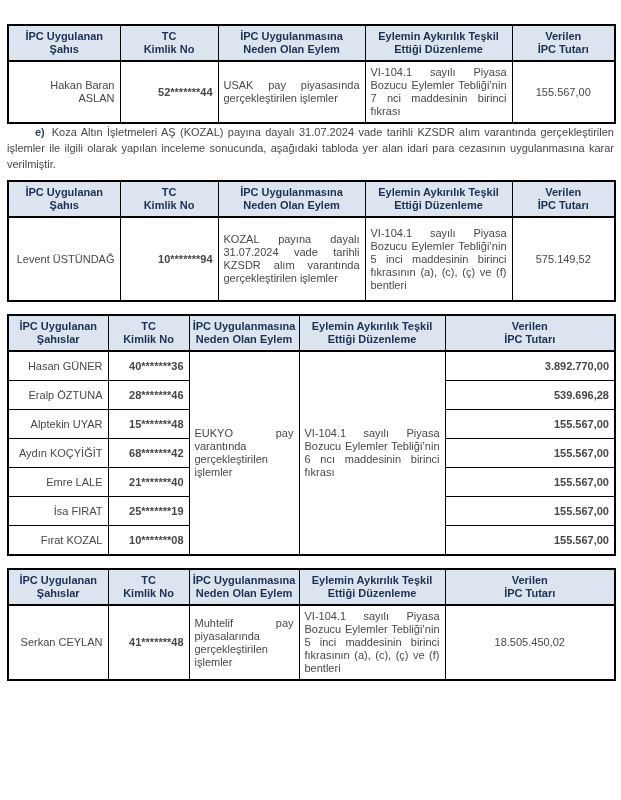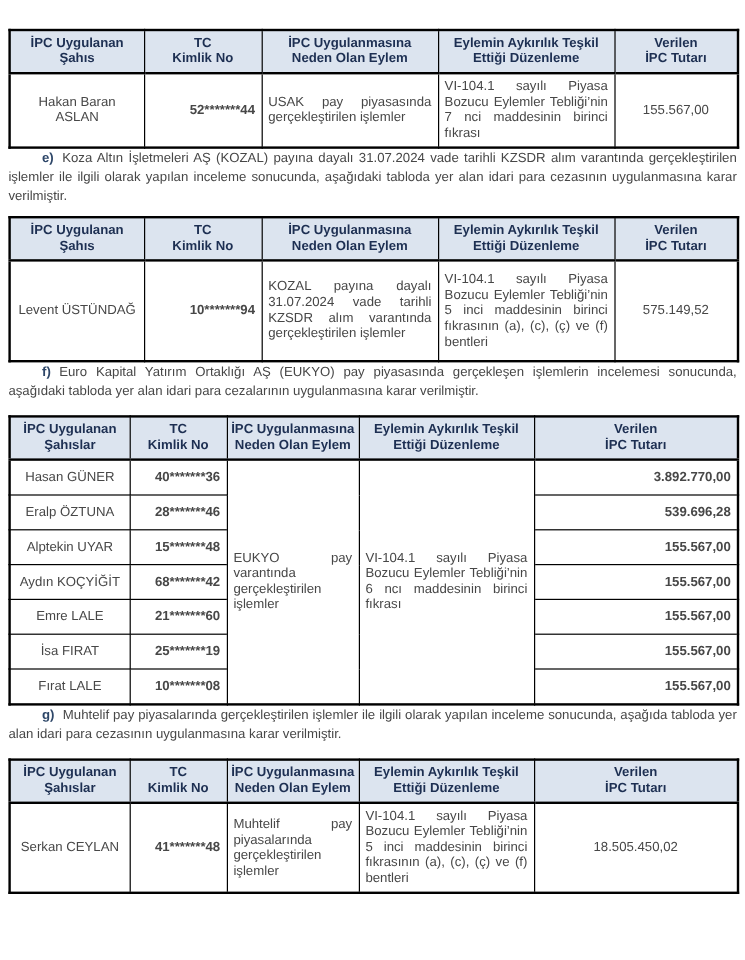--- a/index.html
+++ b/index.html
@@ -20,21 +20,21 @@
   }
   table.ipc th{
     background:#dce4ef;color:#1d2f52;font-weight:bold;
     font-size:11px;line-height:13px;text-align:center;vertical-align:middle;
     border:1px solid #000;border-bottom:2px solid #000;padding:4px 2px;
   }
   table.ipc td{
     font-size:11px;line-height:13px;vertical-align:middle;
     border:1px solid #000;padding:4px 5px;color:#474747;
   }
-  .cell-name{text-align:center;}
+  .cell-name{text-align:right;}
   .cell-tc{text-align:right;font-weight:bold;}
   .cell-action{text-align:justify;}
   .cell-reg{text-align:justify;}
   .cell-amount{text-align:center;}
   .cell-amount-right{text-align:right;padding-right:12px;font-weight:bold;}
   .t1 td{height:47px;}
   .t2 td{height:74px;}
   .t3 td{height:20px;}
   .t4 td{height:52px;}
   .mt-table1{margin-top:15px;}
@@ -137,21 +137,20 @@
           <td class="cell-tc">10*******94</td>
           <td class="cell-action">KOZAL payına dayalı 31.07.2024 vade tarihli KZSDR alım varantında gerçekleştirilen işlemler</td>
           <td class="cell-reg">VI-104.1 sayılı Piyasa Bozucu Eylemler Tebliği’nin 5 inci maddesinin birinci fıkrasının (a), (c), (ç) ve (f) bentleri</td>
           <td class="cell-amount">575.149,52</td>
         </tr>
       </tbody>
     </table>
   </section>
 
   <section>
-    <p class="para mt-para-f"><span class="marker">f)</span><span>Euro Kapital Yatırım Ortaklığı AŞ (EUKYO) pay piyasasında gerçekleşen işlemlerin incelemesi sonucunda, aşağıdaki tabloda yer alan idari para cezalarının uygulanmasına karar verilmiştir.</span></p>
 
     <table class="ipc t3 mt-table3">
       <colgroup>
         <col style="width:100px">
           <col style="width:81px">
           <col style="width:110px">
           <col style="width:146px">
           <col style="width:170px">
       </colgroup>
       <thead>
@@ -196,39 +195,38 @@
           <td class="cell-tc">15*******48</td>
           <td class="cell-amount-right">155.567,00</td>
         </tr>
         <tr>
           <td class="cell-name">Aydın KOÇYİĞİT</td>
           <td class="cell-tc">68*******42</td>
           <td class="cell-amount-right">155.567,00</td>
         </tr>
         <tr>
           <td class="cell-name">Emre LALE</td>
-          <td class="cell-tc">21*******60</td>
+          <td class="cell-tc">21*******40</td>
           <td class="cell-amount-right">155.567,00</td>
         </tr>
         <tr>
           <td class="cell-name">İsa FIRAT</td>
           <td class="cell-tc">25*******19</td>
           <td class="cell-amount-right">155.567,00</td>
         </tr>
         <tr>
-          <td class="cell-name">Fırat LALE</td>
+          <td class="cell-name">Fırat KOZAL</td>
           <td class="cell-tc">10*******08</td>
           <td class="cell-amount-right">155.567,00</td>
         </tr>
       </tbody>
     </table>
   </section>
 
   <section>
-    <p class="para mt-para-g"><span class="marker">g)</span><span>Muhtelif pay piyasalarında gerçekleştirilen işlemler ile ilgili olarak yapılan inceleme sonucunda, aşağıda tabloda yer alan idari para cezasının uygulanmasına karar verilmiştir.</span></p>
 
     <table class="ipc t4 mt-table4">
       <colgroup>
         <col style="width:100px">
           <col style="width:81px">
           <col style="width:110px">
           <col style="width:146px">
           <col style="width:170px">
       </colgroup>
       <thead>

